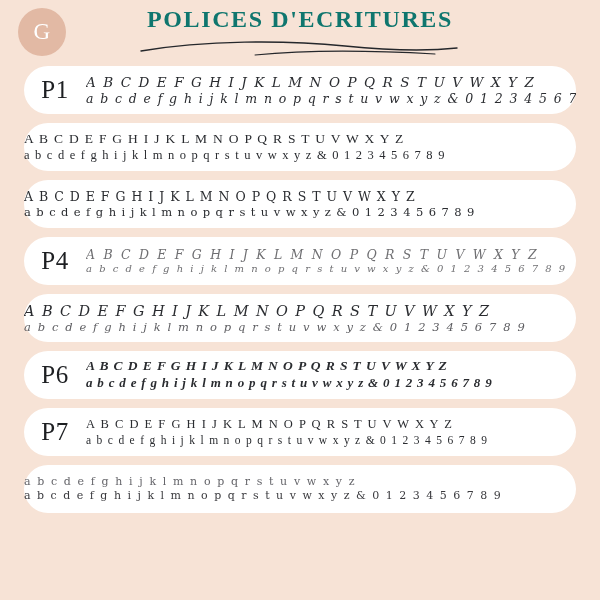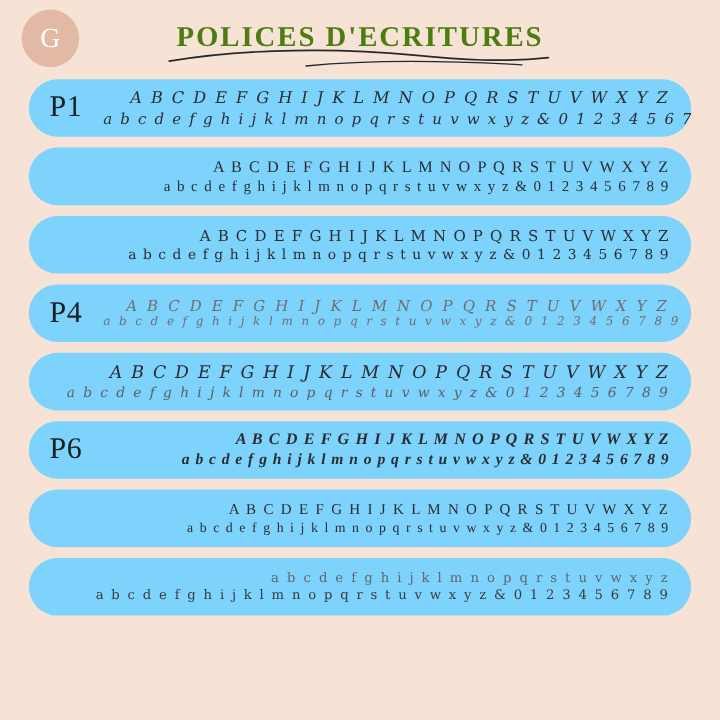--- a/index.html
+++ b/index.html
@@ -35,48 +35,48 @@
   .logo-badge .logo-letter {
     font-family: "Liberation Serif", serif;
     font-size: 23px;
     color: #ffffff;
     letter-spacing: 0.5px;
   }
   .title {
     position: absolute;
     left: 0;
     right: 0;
-    top: 18px;
+    top: 6px;
     text-align: center;
     font-family: "Liberation Serif", serif;
     font-weight: bold;
     font-size: 24px;
     letter-spacing: 1.6px;
-    color: #4d7c0f;
+    color: #0f766e;
   }
   .title-rule {
     position: absolute;
     left: 50%;
     transform: translateX(-50%);
     top: 38px;
     width: 330px;
     height: 20px;
   }
 
   
   .rows {
     position: relative;
     padding: 4px 0 0 0;
   }
   .row {
     position: relative;
     margin: 0 auto 9px auto;
     width: 552px;
     height: 48px;
-    background: #7dd3fc;
+    background: #ffffff;
     border-radius: 26px;
     display: flex;
     align-items: center;
     box-shadow: 0 0 0 0 rgba(0,0,0,0);
   }
   .row-code {
     flex: 0 0 auto;
     width: 62px;
     text-align: center;
     font-family: "Liberation Serif", serif;
@@ -88,21 +88,20 @@
     flex: 1 1 auto;
     padding-right: 18px;
     color: #2a2c30;
     line-height: 1.25;
     overflow: hidden;
     white-space: nowrap;
   }
   .row-sample .line {
     display: block;
     white-space: nowrap;
-    text-align: right;
   }
 
   
   .s-p1 .line { font-family: "DejaVu Serif", serif; font-style: italic; font-size: 13.5px; letter-spacing: 1.6px; }
   .s-p1 .line.l2 { font-size: 12.5px; letter-spacing: 1.4px; }
 
   .s-p2 .line { font-family: "Liberation Serif", serif; font-size: 13.5px; letter-spacing: 1.3px; }
   .s-p2 .line.l2 { font-size: 12.5px; letter-spacing: 1.2px; }
 
   .s-p3 .line { font-family: "DejaVu Serif", serif; font-size: 12.5px; letter-spacing: 1.0px; }
@@ -178,20 +177,21 @@
 
   <div class="row">
     <div class="row-code">P6</div>
     <div class="row-sample s-p6">
       <span class="line l1">A B C D E F G H I J K L M N O P Q R S T U V W X Y Z</span>
       <span class="line l2">a b c d e f g h i j k l m n o p q r s t u v w x y z   &amp;   0 1 2 3 4 5 6 7 8 9</span>
     </div>
   </div>
 
   <div class="row">
+    <div class="row-code">P7</div>
     <div class="row-sample s-p7">
       <span class="line l1">A B C D E F G H I J K L M N O P Q R S T U V W X Y Z</span>
       <span class="line l2">a b c d e f g h i j k l m n o p q r s t u v w x y z   &amp;   0 1 2 3 4 5 6 7 8 9</span>
     </div>
   </div>
 
   <div class="row">
     <div class="row-sample s-p8">
       <span class="line l1">a b c d e f g h i j k l m n o p q r s t u v w x y z</span>
       <span class="line l2">a b c d e f g h i j k l m n o p q r s t u v w x y z   &amp;   0 1 2 3 4 5 6 7 8 9</span>

